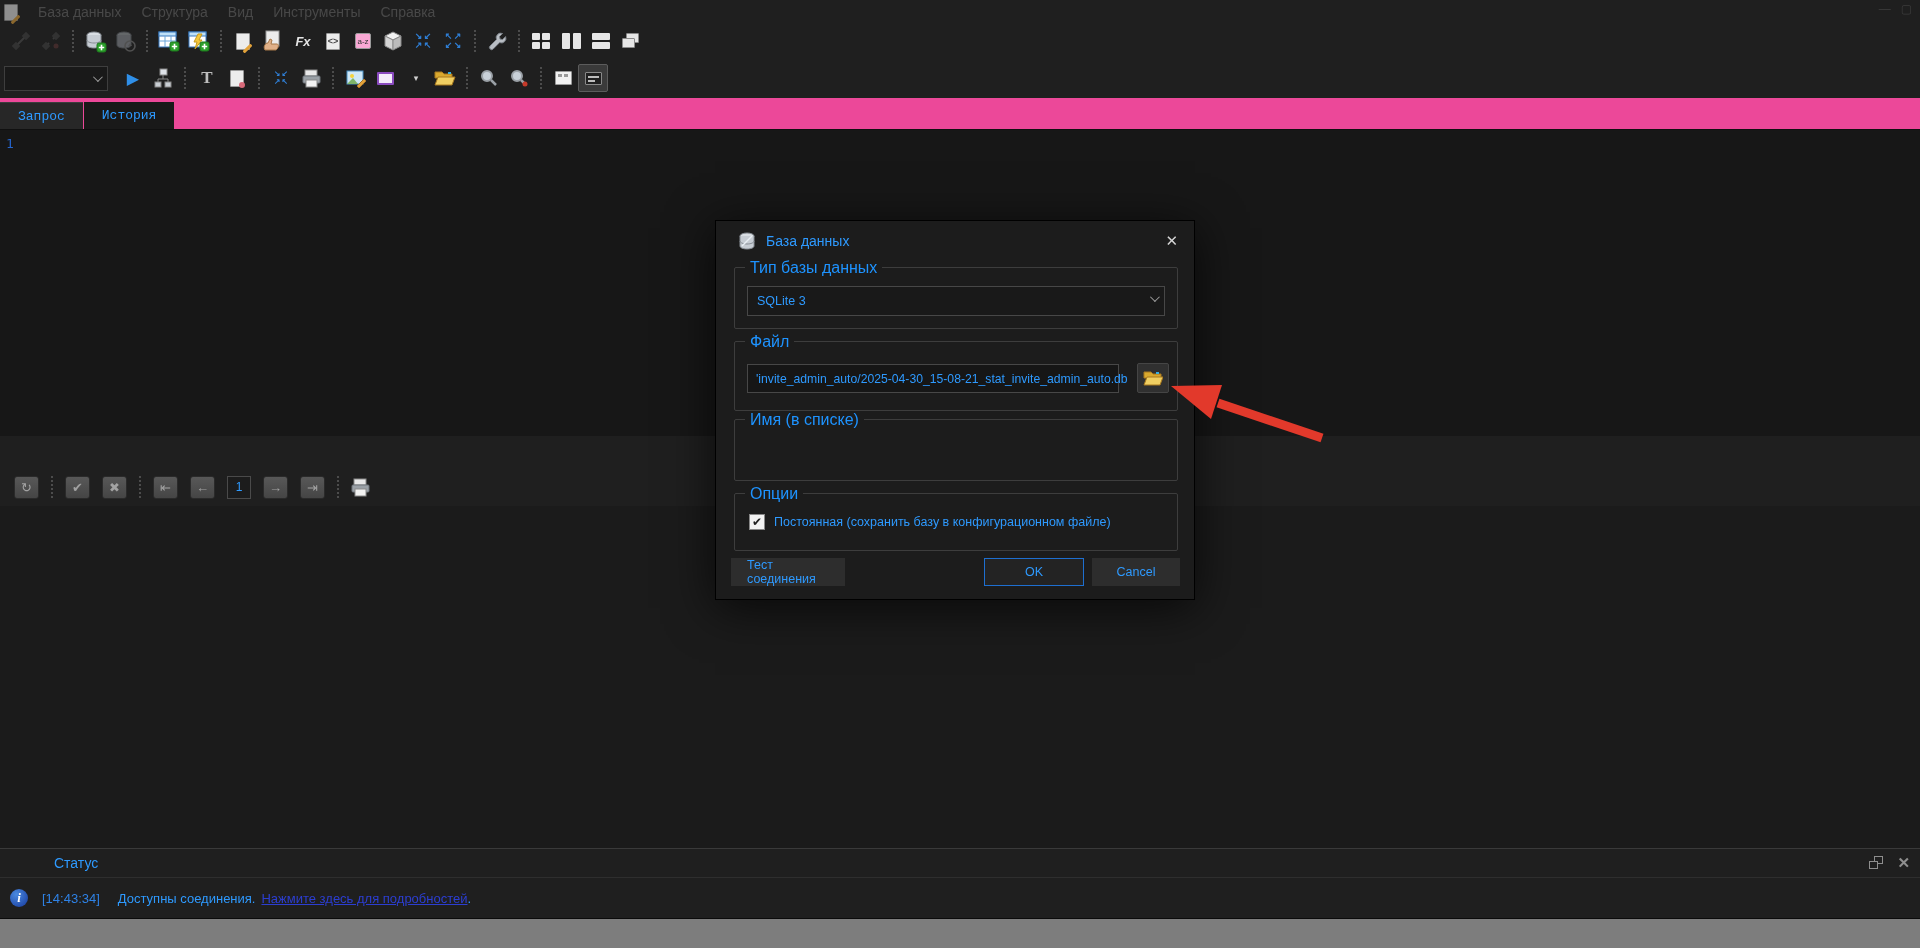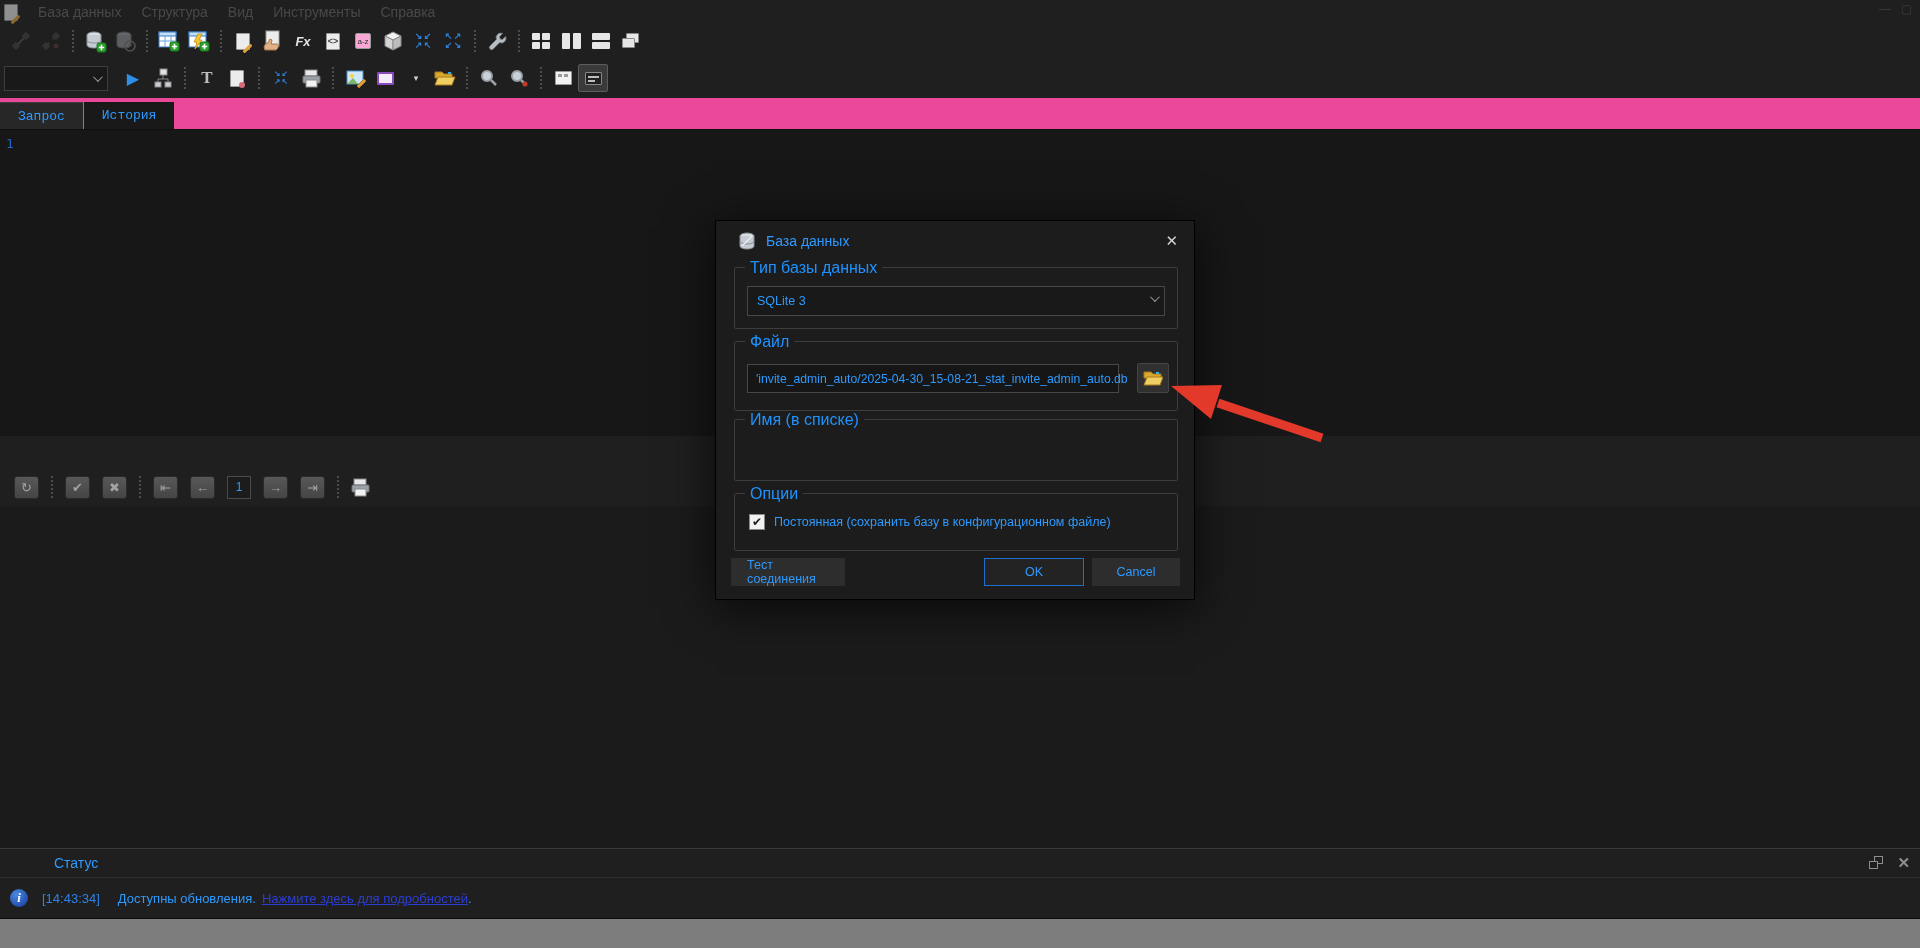--- a/index.html
+++ b/index.html
@@ -392,21 +392,21 @@
         <span class="restore-ico">
             <i></i>
             <i></i>
           </span>
         <span class="close-x">✕</span>
       </span>
     </div>
     <div class="status-row">
       <span class="info-ico">i</span>
       <span class="ts">[14:43:34]</span>
-      <span class="msg">Доступны обновления.</span>
+      <span class="msg">Доступны соединения.</span>
       <span class="link">Нажмите здесь для подробностей</span>
       <span class="msg">.</span>
     </div>
   </div>
 
   <div class="dialog">
     <div class="dlg-title">
       <span style="margin-left:22px">
         <svg width="18" height="19">
             <ellipse cx="9" cy="4" rx="7" ry="3" fill="#d9dee3" stroke="#878d94"></ellipse>

